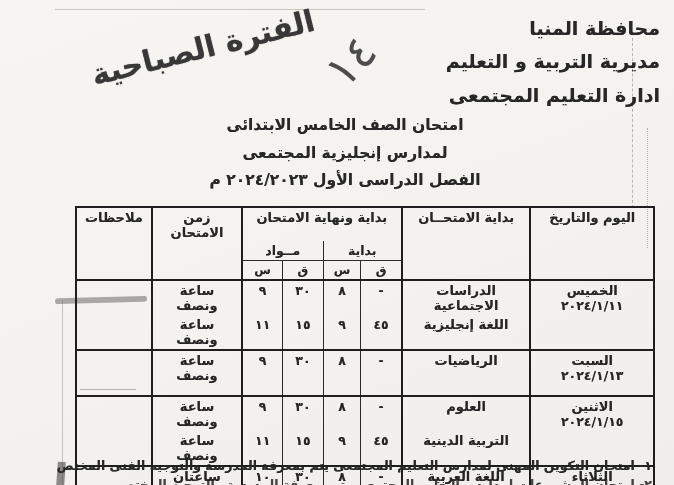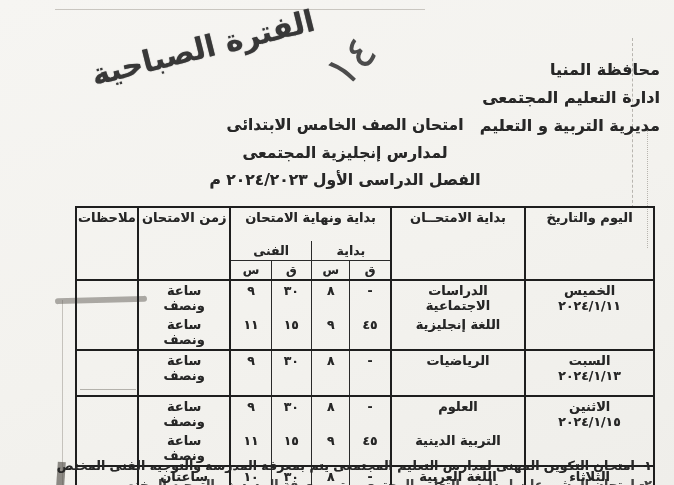--- a/index.html
+++ b/index.html
@@ -18,35 +18,35 @@
     text-shadow:0 0 1px rgba(45,45,45,.55);
     white-space:nowrap;
   }
   .hand-number {
     position:absolute; left:326px; top:34px;
     transform:rotate(-46deg);
     font-size:46px; color:#4c4c4c;
   }
   
   .org { position:absolute; top:12px; right:14px; text-align:right;
-         font-size:16px; font-weight:bold; line-height:1.75;
-         text-shadow:0 0 .4px rgba(40,40,40,.5);margin-top:44px; }
+         font-size:19px; font-weight:bold; line-height:1.75;
+         text-shadow:0 0 .4px rgba(40,40,40,.5); }
   
   .title { position:absolute; top:112px; left:150px; width:390px; text-align:center;
            font-size:15.5px; font-weight:bold; line-height:1.78;
            text-shadow:0 0 .4px rgba(40,40,40,.5); }
   
   table.schedule {
     position:absolute; top:206px; left:75px; width:580px;
     border-collapse:collapse; direction:rtl;
     font-size:13px; font-weight:bold; color:#262626;
     text-shadow:0 0 .3px rgba(40,40,40,.45);
   }
   .schedule th, .schedule td { border:2px solid #1e1e1e; }
-  .schedule thead th { vertical-align:top; padding:2px 1px 1px; font-weight:bold; }
+  .schedule thead th { vertical-align:top; padding:2px 8px 1px; font-weight:bold; }
   .schedule thead tr:nth-child(1) th { height:30px; }
   th.h-time { border-bottom:none; }
   th.h-from, th.h-to { border:1px solid #2a2a2a; border-top:none;
                        height:16px; padding:0 2px; vertical-align:middle; font-size:12.5px; }
   th.h-small { border:1px solid #2a2a2a; height:15px; padding:0;
                vertical-align:middle; font-size:12px; }
   .schedule tbody td { vertical-align:top; padding:2px 12px; text-align:center;margin-top:8px; }
   .schedule tbody td.time-cell { border-left:1px solid #2a2a2a; border-right:1px solid #2a2a2a;
                                  font-size:12.5px; }
   .schedule tbody tr.sub-row td { border-top:none; }
@@ -87,22 +87,22 @@
   <div class="a-leftline"></div>
   <div class="a-smudge"></div>
   <div class="a-subline"></div>
   <div class="a-corner"></div>
 
   <div class="stamp">الفترة الصباحية</div>
   <div class="hand-number">١٤</div>
 
   <div class="org">
     <div>محافظة المنيا</div>
+    <div>مديرية التربية و التعليم</div>
     <div>ادارة التعليم المجتمعى</div>
-    <div>مديرية التربية و التعليم</div>
   </div>
 
   <div class="title">
     <div>امتحان الصف الخامس الابتدائى</div>
     <div>لمدارس إنجليزية المجتمعى</div>
     <div>الفصل الدراسى الأول ٢٠٢٤/٢٠٢٣ م</div>
   </div>
 
   <table class="schedule" dir="rtl">
     <colgroup>
@@ -118,21 +118,21 @@
     <thead>
       <tr>
         <th rowspan="3">اليوم والتاريخ</th>
         <th rowspan="3">بداية الامتحــان</th>
         <th colspan="4" class="h-time">بداية ونهاية الامتحان</th>
         <th rowspan="3">زمن الامتحان</th>
         <th rowspan="3">ملاحظات</th>
       </tr>
       <tr>
         <th colspan="2" class="h-from">بداية</th>
-        <th colspan="2" class="h-to">الفنى</th>
+        <th colspan="2" class="h-to">مــواد</th>
       </tr>
       <tr>
         <th class="h-small">ق</th>
         <th class="h-small">س</th>
         <th class="h-small">ق</th>
         <th class="h-small">س</th>
       </tr>
     </thead>
     <tbody>
         <tr class="has-sub">

